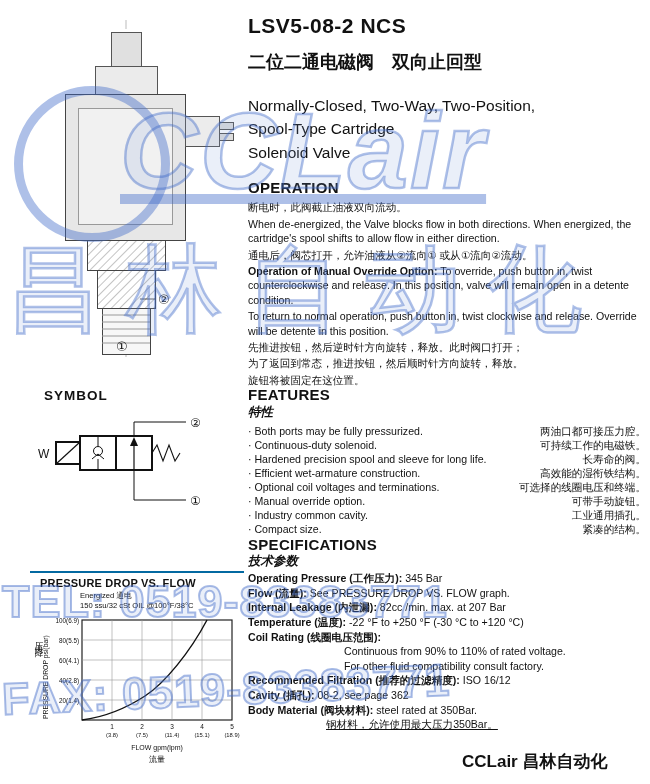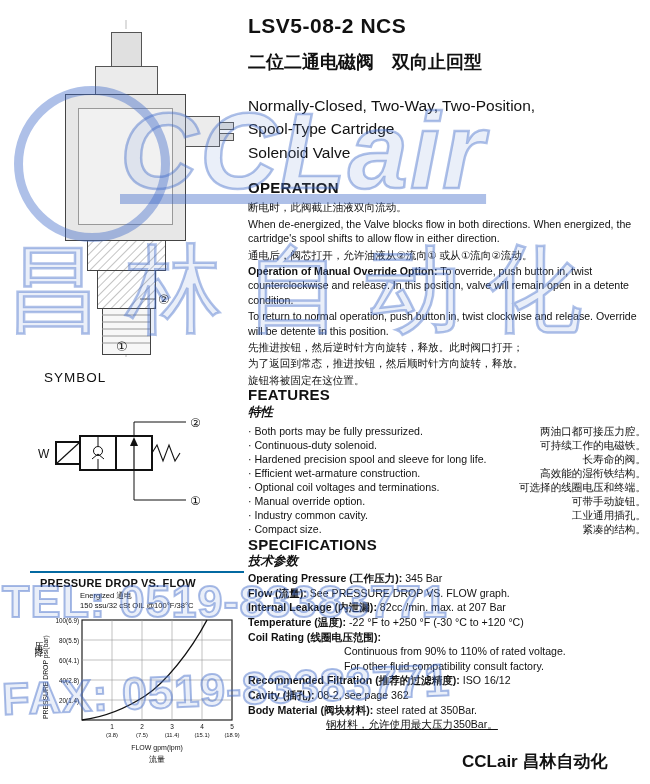--- a/index.html
+++ b/index.html
@@ -23,21 +23,21 @@
   .feat-row { display:flex; justify-content:space-between; font-size:10.6px; line-height:14px; }
   .feat-en { white-space:nowrap; }
   .feat-cn { white-space:nowrap; }
 
   .specs { left:248px; top:538px; width:400px; font-size:10.6px; line-height:14.6px; }
   .spec-label { font-weight:bold; }
   .spec-note { padding-left:96px; }
   .spec-final { padding-left:78px;text-decoration:underline; }
 
   
-  .sym-h { left:44px; top:370px; font-size:13.5px; font-weight:normal; letter-spacing:1px;text-align:right; }
+  .sym-h { left:44px; top:388px; font-size:13.5px; font-weight:bold; letter-spacing:1px;text-align:right; }
   .symbol { left:36px; top:408px; }
   .drawing { left:8px; top:12px; }
   .drawing rect, .symbol rect { shape-rendering:crispEdges; }
 
   
   .chart-box { left:30px; top:571px; width:214px; border-top:2px solid #0369a1; }
   .chart-title { font-size:11px; font-weight:bold; margin:4px 0 0 10px; letter-spacing:.2px; }
   .legend { margin:2px 0 0 50px; font-size:7.6px; line-height:1.35; }
   .chart-ylabel-cn { position:absolute; left:2px; top:62px; writing-mode:vertical-rl; font-size:9px; letter-spacing:3px; }
   .chart-ylabel-en { position:absolute; left:12px; top:146px; transform:rotate(-90deg); transform-origin:0 0; font-size:6.8px; white-space:nowrap; }

